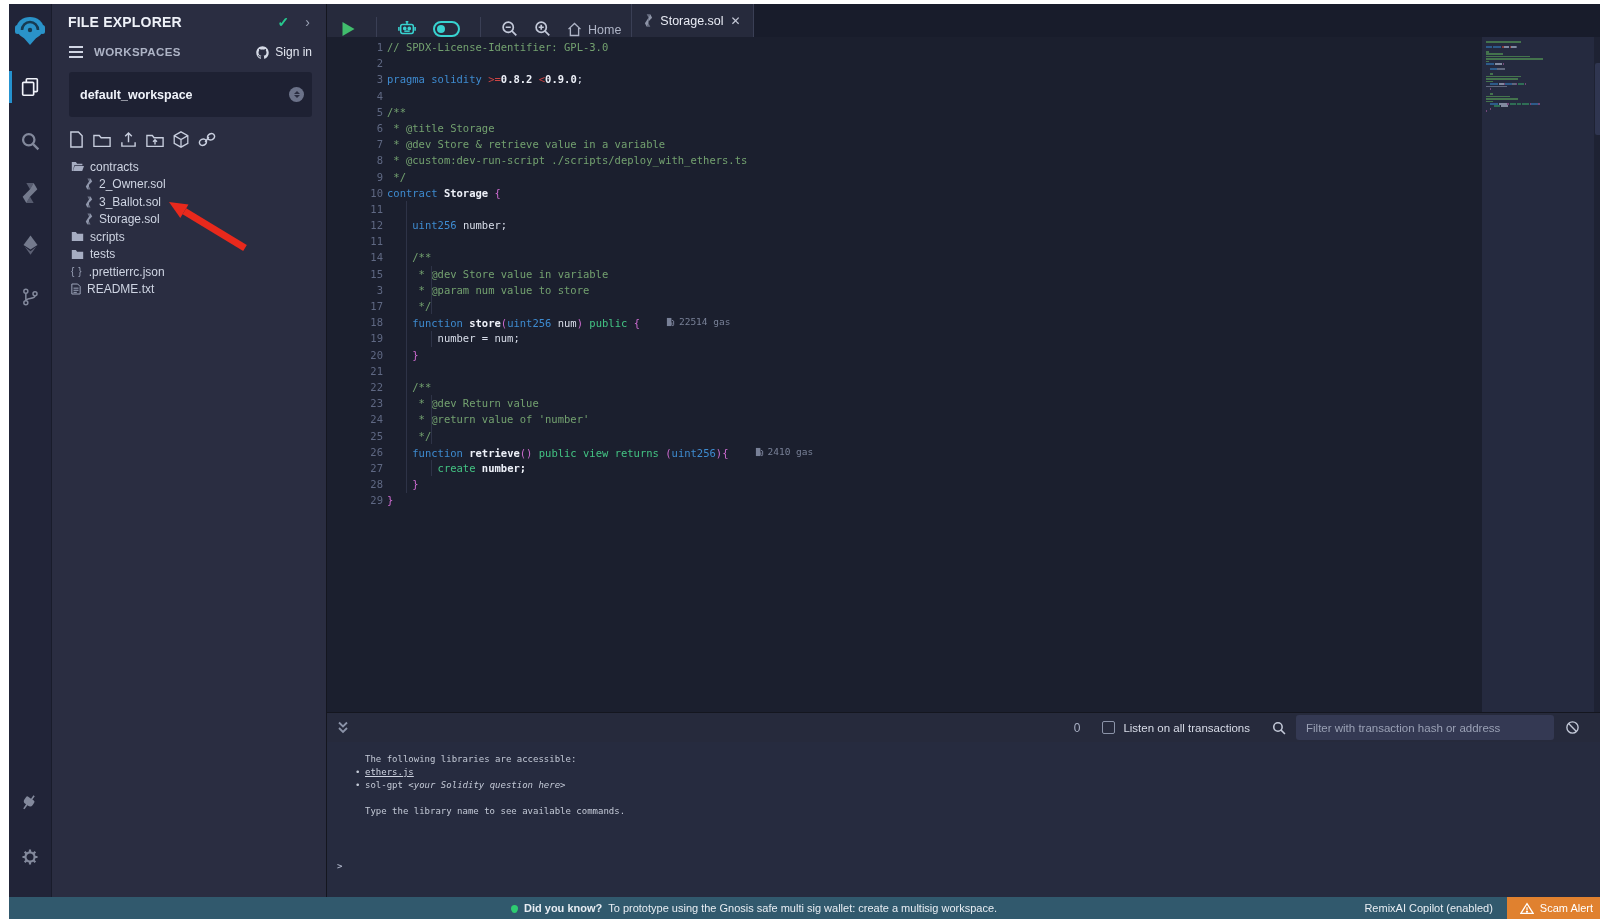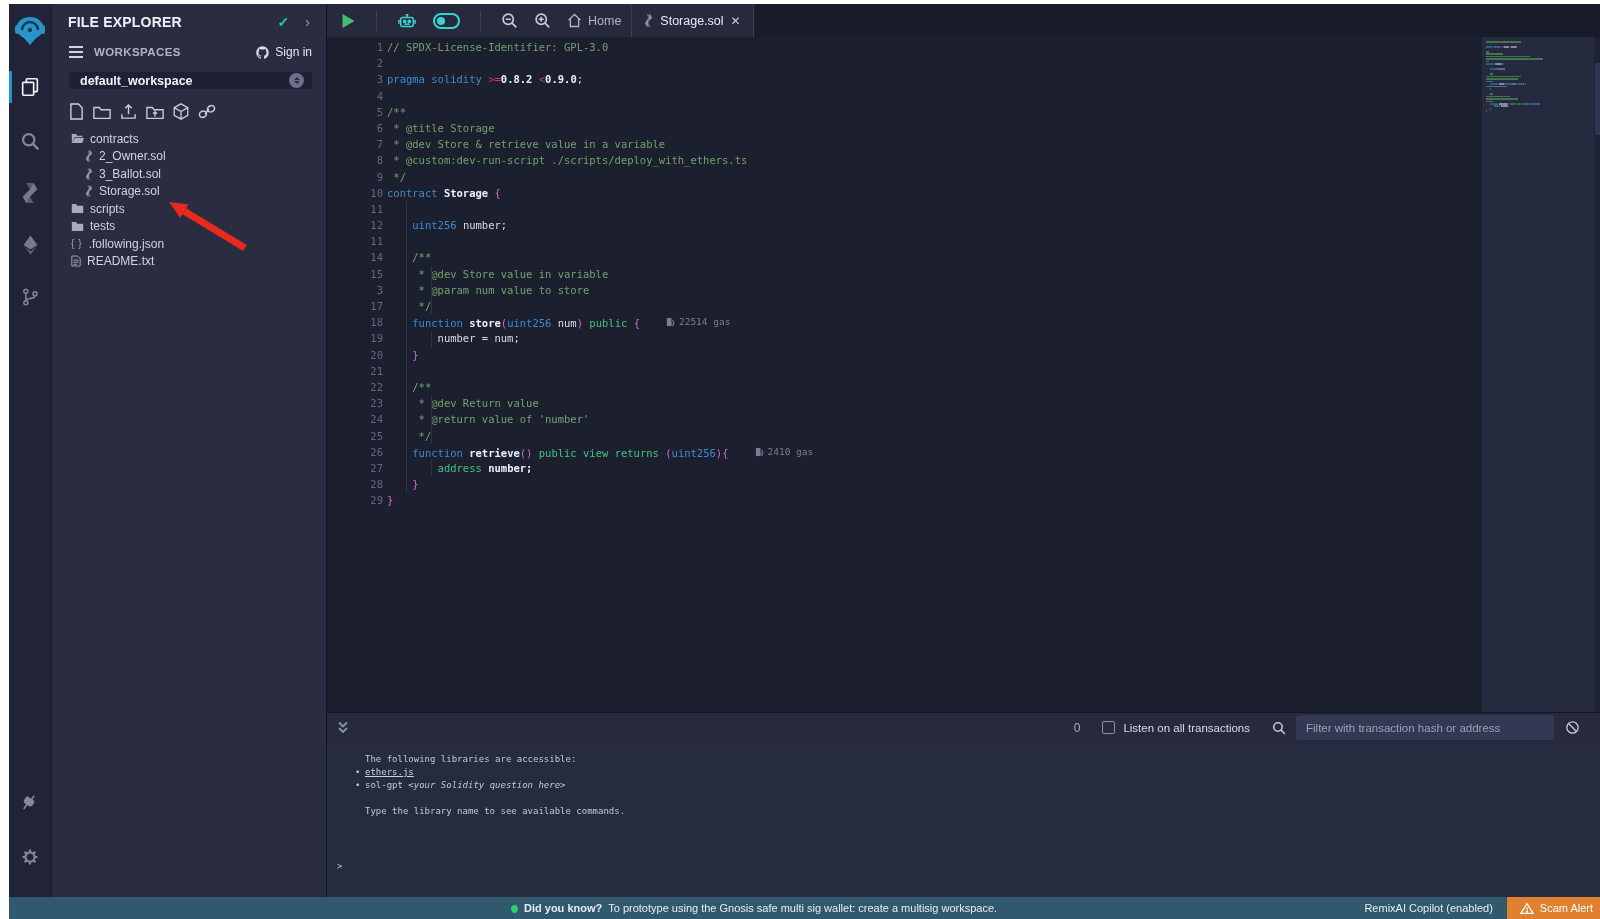--- a/index.html
+++ b/index.html
@@ -24,21 +24,21 @@
   .sidepanel { position:absolute; left:42px; top:0; width:275px; height:893px;
                background:#2a2d41; border-left:1px solid #191c2b; }
   .panel-title-row { height:36px; display:flex; align-items:center; padding:0 16px; }
   .panel-title { font-size:14px; font-weight:bold; color:#eef1f8; letter-spacing:.2px; flex:1; }
   .check-icon { color:#27c98f; font-size:14px; font-weight:bold; margin-right:16px; cursor:pointer; }
   .chev-icon { color:#9aa1b4; font-size:14px; cursor:pointer; }
   .workspaces-row { height:24px; display:flex; align-items:center; padding:0 14px 0 16px; }
   .hamburger { color:#d0d5e3; margin-right:10px; cursor:pointer; display:flex; }
   .workspaces-label { font-size:11.5px; font-weight:bold; color:#aeb4c6; letter-spacing:.4px; flex:1; }
   .signin { display:flex; align-items:center; gap:5px; color:#e4e8f2; font-size:12px; cursor:pointer;justify-content:center; }
-  .ws-select { margin:8px 14px 0 17px; height:17px; background:#1e2133; border-radius:3px;
+  .ws-select { margin:8px 14px 0 17px; height:45px; background:#1e2133; border-radius:3px;
                display:flex; align-items:center; padding:0 8px 0 11px; cursor:pointer; }
   .ws-select .ws-name { flex:1; font-size:12.5px; font-weight:bold; color:#f0f3fa; }
   .ws-badge { width:15px; height:15px; border-radius:50%; background:#6b7289;
               display:flex; flex-direction:column; align-items:center; justify-content:center; gap:1px; }
   .ws-badge i { width:0; height:0; border-left:3px solid transparent; border-right:3px solid transparent; }
   .ws-badge i.up { border-bottom:3px solid #2a2d41; }
   .ws-badge i.dn { border-top:3px solid #2a2d41; }
   .file-actions { display:flex; align-items:center; gap:9px; padding:14px 0 8px 17px; color:#c8cede; }
   .file-actions .fa { cursor:pointer; display:flex; }
   .tree { margin-top:2px; }
@@ -50,21 +50,21 @@
 
   
   .red-arrow { position:absolute; left:148px; top:188px; pointer-events:none; z-index:50; }
 
   
   .main { position:absolute; left:317px; top:0; right:0; height:893px;
           display:flex; flex-direction:column; background:#1b1f2e; border-left:1px solid #14161f; }
 
   
   .topbar { height:33px; display:flex; align-items:stretch; flex:0 0 auto; background:#181c2b; }
-  .tb-left { display:flex; align-items:center; background:#262a3c; padding:0 10px 0 14px; gap:16px; }
+  .tb-left { display:flex; align-items:flex-end; background:#262a3c; padding:0 10px 0 14px; gap:16px; }
   .tb-sep { width:1px; height:20px; background:#3a3f55; margin:0 4px; }
   .tb-btn { display:flex; align-items:center; justify-content:center; cursor:pointer; color:#c3c9d9; }
   .home-btn { display:flex; align-items:center; gap:6px; color:#aeb4c6; font-size:12.5px; cursor:pointer; }
   .toggle { width:27px; height:16px; border:2px solid #38d3d0; border-radius:9px; position:relative; cursor:pointer; }
   .toggle .dot { position:absolute; left:2px; top:2px; width:8px; height:8px; border-radius:50%; background:#38d3d0; }
   .tab { display:flex; align-items:center; gap:7px; padding:0 12px; background:#262a3c;
          border-left:1px solid #3a3f55; border-right:1px solid #3a3f55; cursor:pointer; }
   .tab .tlabel { font-size:12.5px; color:#e8ebf4; }
   .tab .tclose { color:#c7cbd9; font-size:12px; cursor:pointer; }
   .tab .ticon  { color:#9aa1b4; display:flex; }
@@ -308,21 +308,21 @@
             <svg width="13" height="11" viewBox="0 0 16 13" fill="#a6adc2">
               <path d="M1 1 h5 l1.5 2 H15 v9 H1 Z"></path>
             </svg>
           </span>
           <span>tests</span>
         </div>
         <div class="tree-row d0">
           <span class="ticon">
             <span style="font-size:10px;color:#9ba3b8;letter-spacing:1px;">{ }</span>
           </span>
-          <span>.following.json</span>
+          <span>.prettierrc.json</span>
         </div>
         <div class="tree-row d0">
           <span class="ticon">
             <svg width="10" height="12" viewBox="0 0 12 14" fill="none" stroke="#9ba3b8" stroke-width="1.2">
               <path d="M1 1 h7 l3 3 v9 H1 Z"></path>
               <path d="M3 6 h6 M3 8.5 h6 M3 11 h4"></path>
             </svg>
           </span>
           <span>README.txt</span>
         </div>
@@ -499,21 +499,21 @@
           </div>
           <div class="code-line">
             <span class="ln">26</span>
             <span class="code"><span class="tok-w">    </span><span class="tok-k">function</span><span class="tok-w"> </span><span class="tok-wb">retrieve</span><span class="tok-m">()</span><span class="tok-w"> </span><span class="tok-g">public</span><span class="tok-w"> </span><span class="tok-g">view</span><span class="tok-w"> </span><span class="tok-g">returns</span><span class="tok-w"> </span><span class="tok-m">(</span><span class="tok-k">uint256</span><span class="tok-m">){</span><span class="gas"><svg width="9" height="10" viewBox="0 0 10 11" fill="none" stroke="#788097" stroke-width="1.1">
                   <rect x="1" y="1" width="5" height="9" fill="#788097" stroke="none"></rect>
                   <path d="M6.5 3.5 l2 1 v4 a1 1 0 0 1 -2 0 V6"></path>
                 </svg><span>2410 gas</span></span></span>
           </div>
           <div class="code-line">
             <span class="ln">27</span>
-            <span class="code"><span class="tok-w">        </span><span class="tok-g">address</span><span class="tok-w"> </span><span class="tok-wb">number;</span></span>
+            <span class="code"><span class="tok-w">        </span><span class="tok-g">create</span><span class="tok-w"> </span><span class="tok-wb">number;</span></span>
           </div>
           <div class="code-line">
             <span class="ln">28</span>
             <span class="code"><span class="tok-w">    </span><span class="tok-m">}</span></span>
           </div>
           <div class="code-line">
             <span class="ln">29</span>
             <span class="code"><span class="tok-m">}</span></span>
           </div>
           <div class="indent-guide" style="left: 79px; top: 164px; height: 291.6px;"></div>

